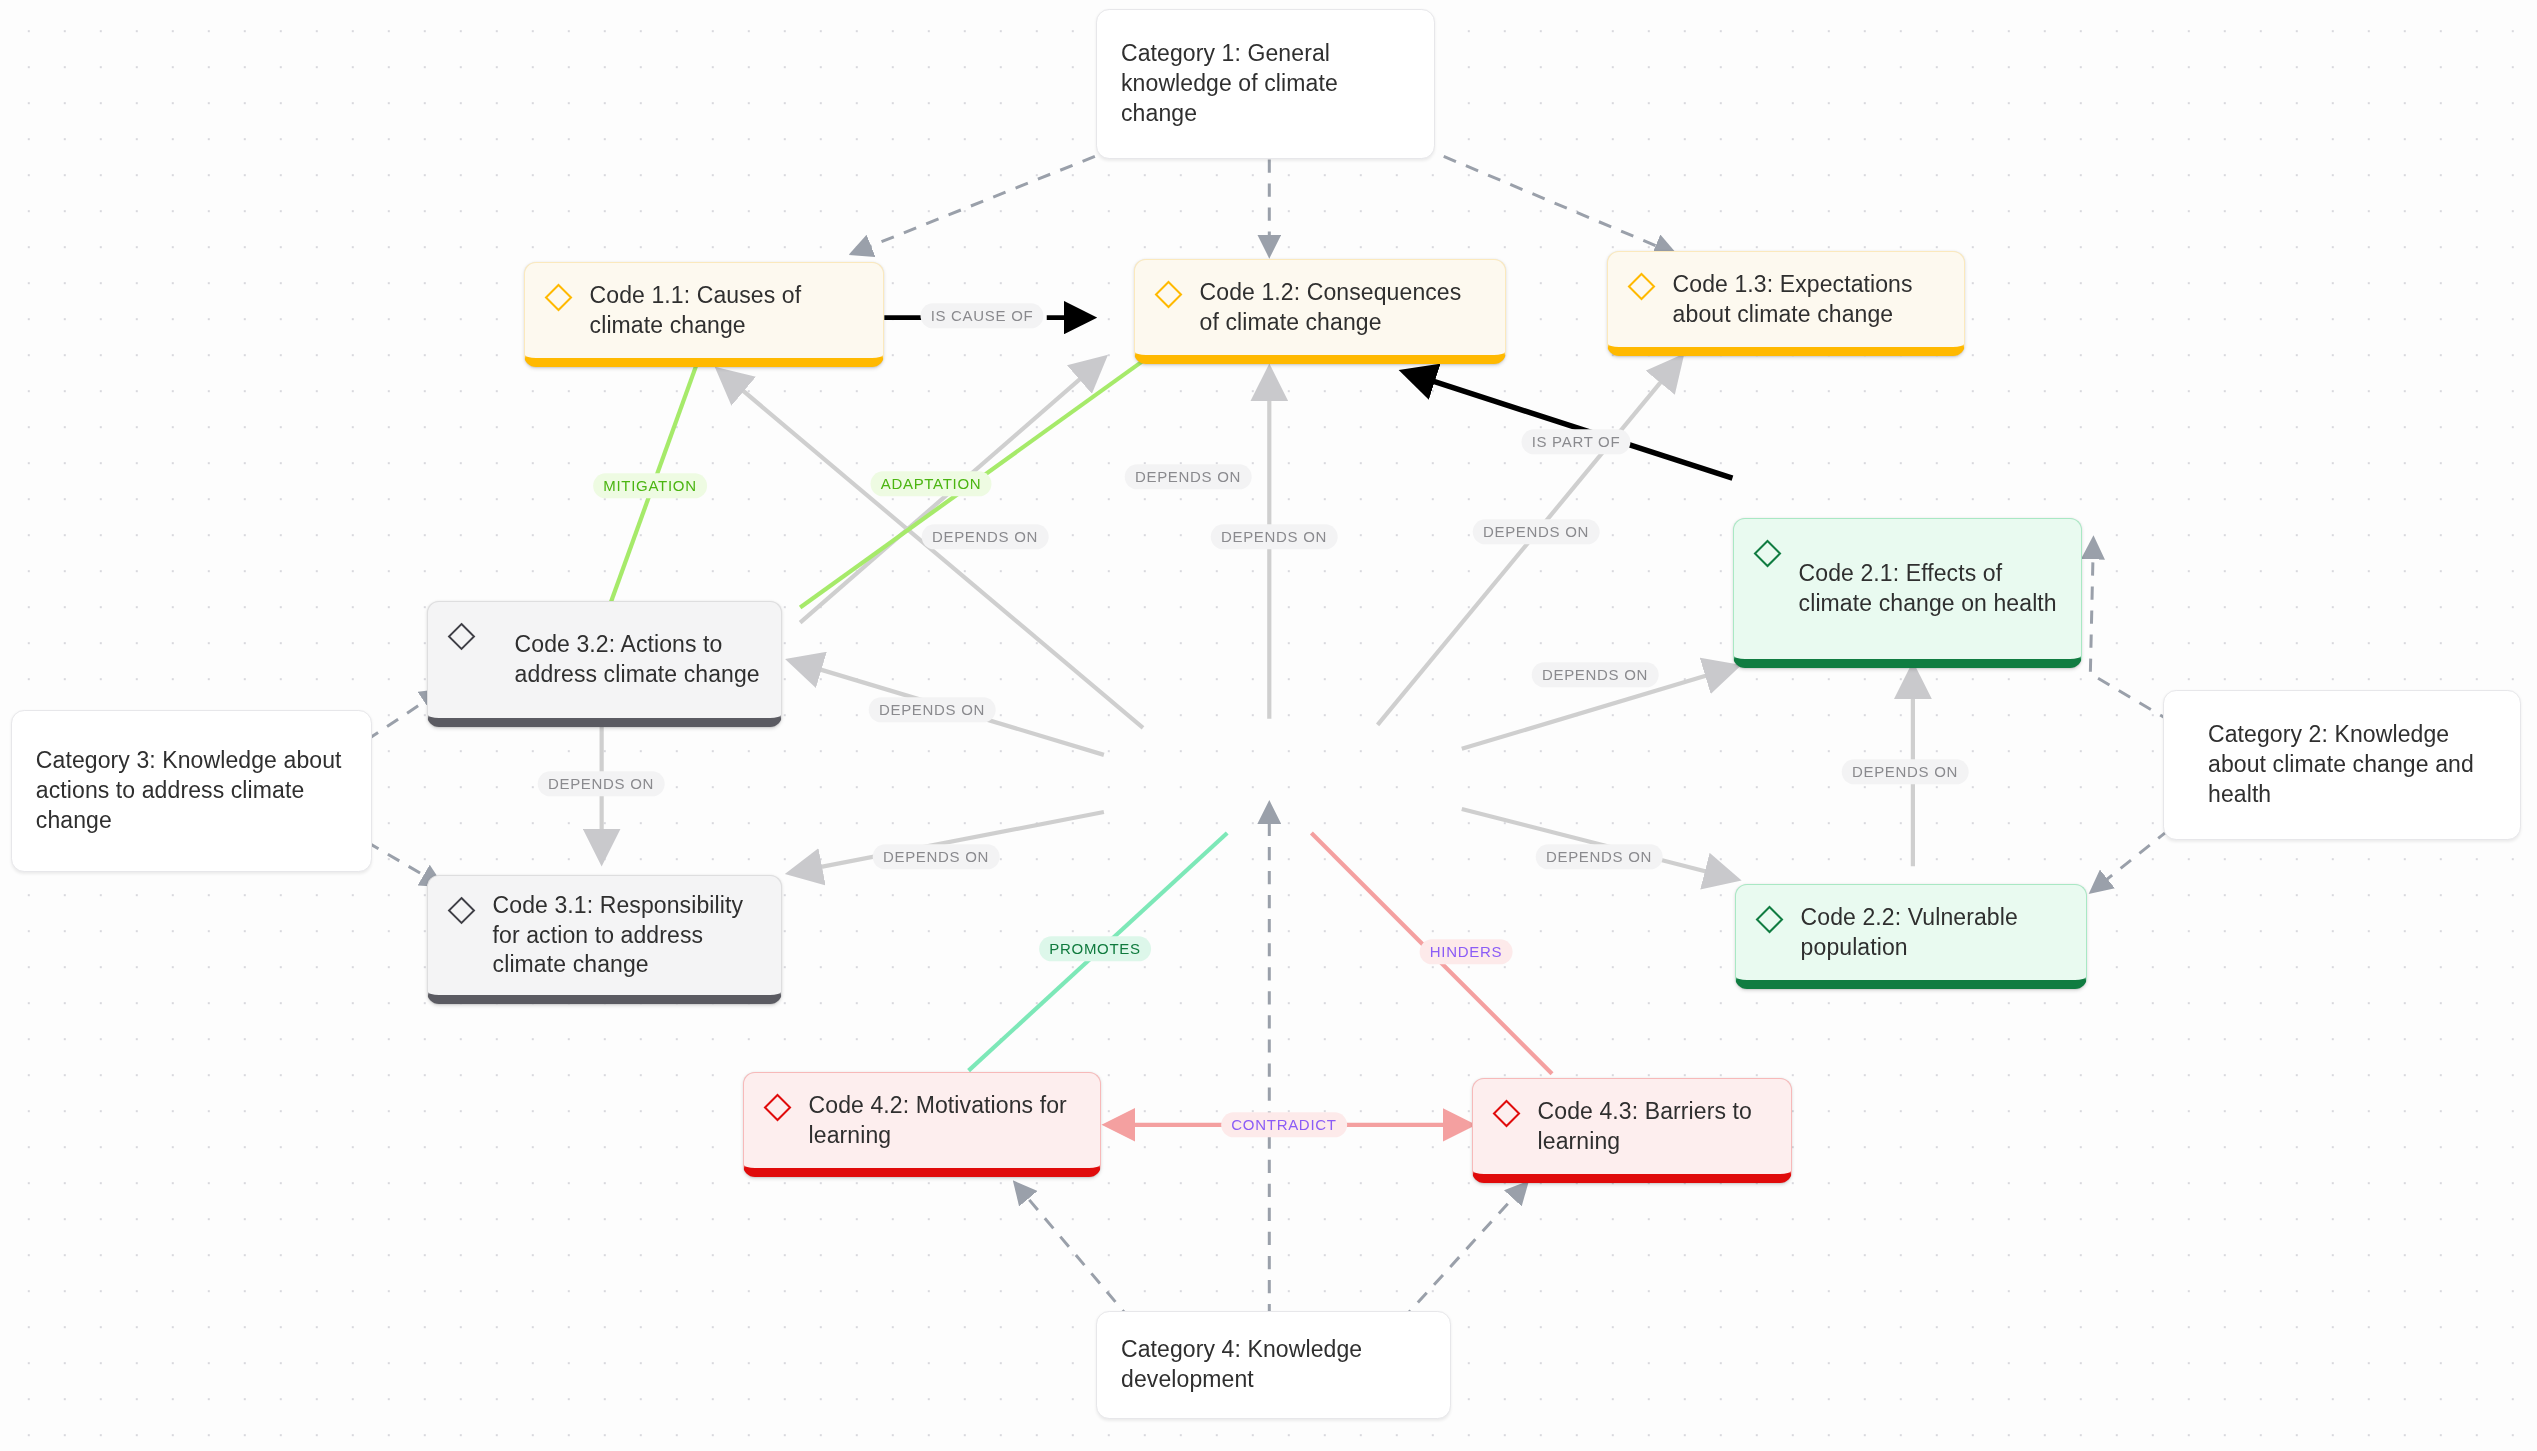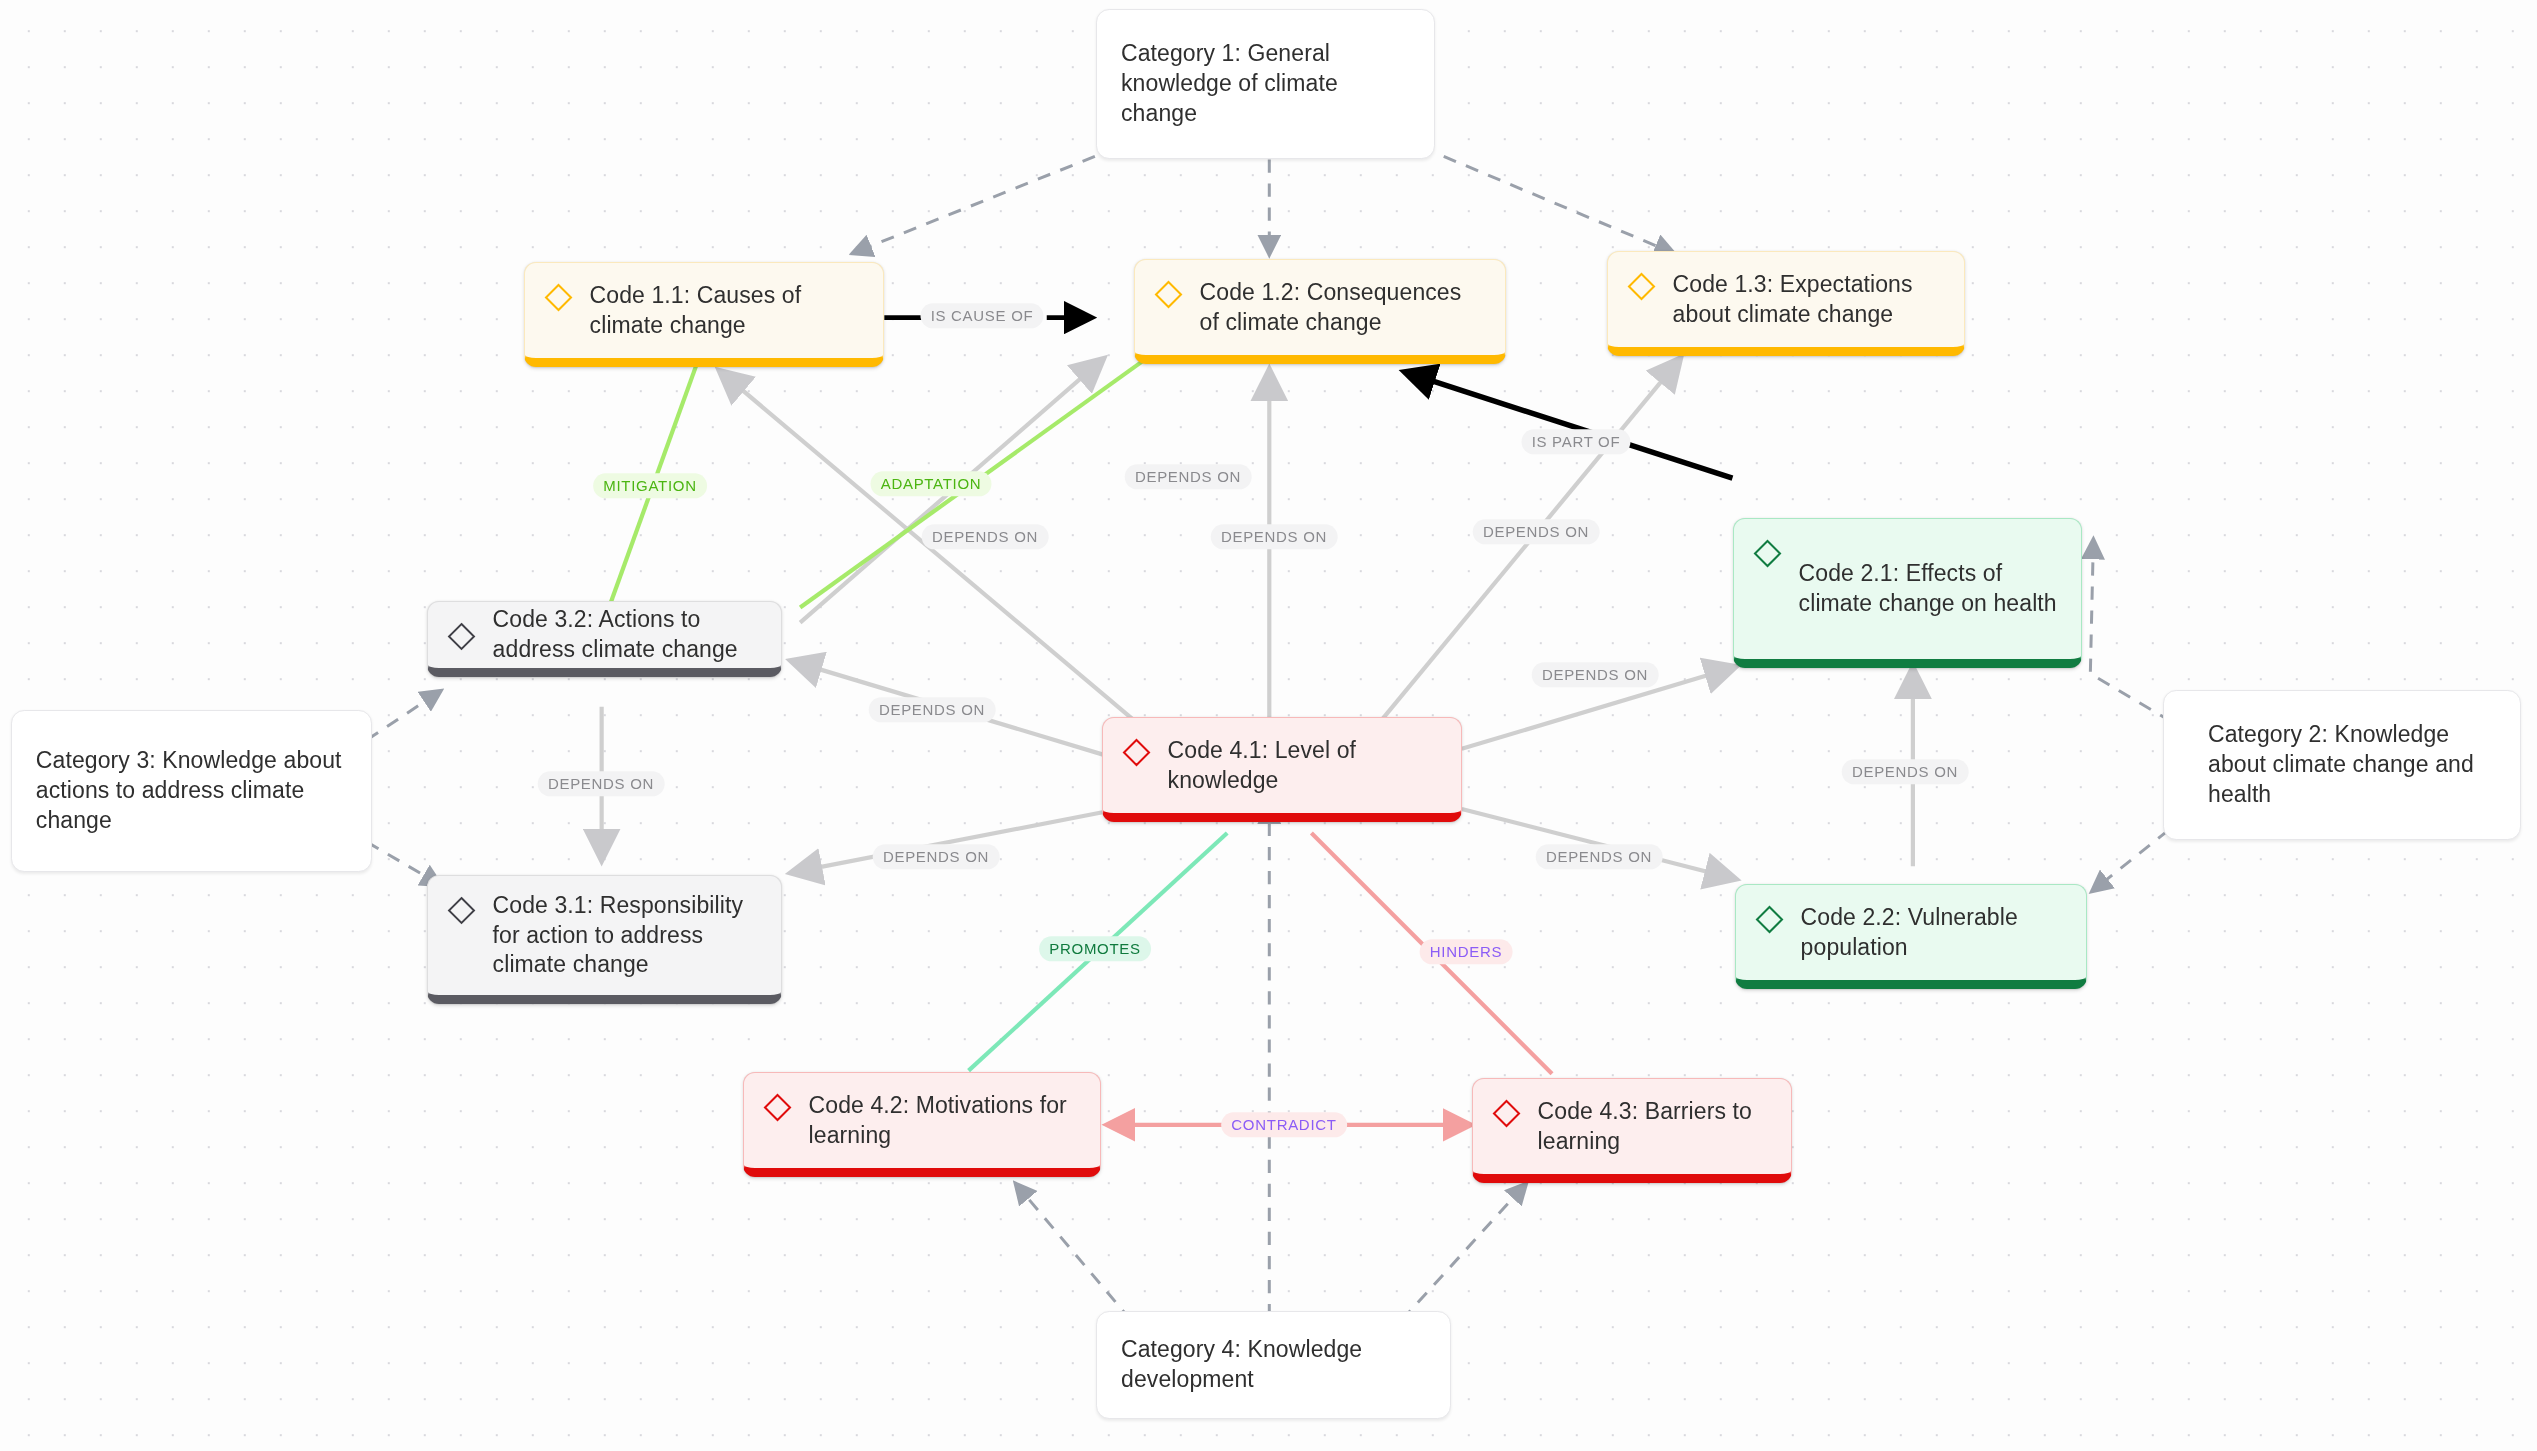--- a/index.html
+++ b/index.html
@@ -221,37 +221,29 @@
 
   <div class="node c-gray" style="left:427px; top:875px; width:355px; height:129px;">
     <span class="dia">
       <svg viewBox="0 0 52 52">
           <path d="M26 5 L47 26 L26 47 L5 26 Z" fill="none" stroke="#3f3f46" stroke-width="3.2"></path>
         </svg>
     </span>
     <div class="lbl">Code 3.1: Responsibility for action to address climate change</div>
   </div>
 
-  <div class="node c-gray" style="left:427px; top:601px; width:355px; height:76px;">
+  <div class="node c-gray" style="left:427px; top:601px; width:355px; height:126px;gap:22px;">
     <span class="dia">
       <svg viewBox="0 0 52 52">
           <path d="M26 5 L47 26 L26 47 L5 26 Z" fill="none" stroke="#3f3f46" stroke-width="3.2"></path>
         </svg>
     </span>
     <div class="lbl">Code 3.2: Actions to address climate change</div>
   </div>
 
-  <div class="node c-red" style="left:1102px; top:717px; width:360px; height:105px;">
-    <span class="dia">
-      <svg viewBox="0 0 52 52">
-          <path d="M26 5 L47 26 L26 47 L5 26 Z" fill="none" stroke="#e00b0b" stroke-width="3.4"></path>
-        </svg>
-    </span>
-    <div class="lbl">Code 4.1: Level of knowledge</div>
-  </div>
 
   <div class="node c-red" style="left:743px; top:1072px; width:358px; height:105px;">
     <span class="dia">
       <svg viewBox="0 0 52 52">
           <path d="M26 5 L47 26 L26 47 L5 26 Z" fill="none" stroke="#e00b0b" stroke-width="3.4"></path>
         </svg>
     </span>
     <div class="lbl">Code 4.2: Motivations for learning</div>
   </div>
 

